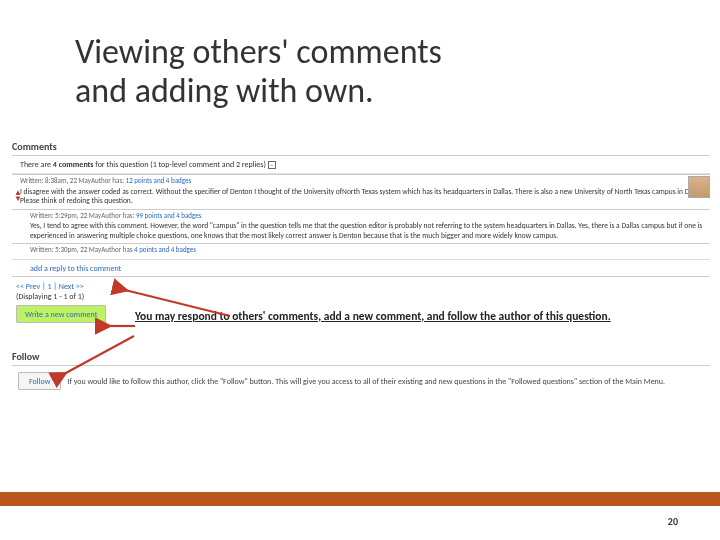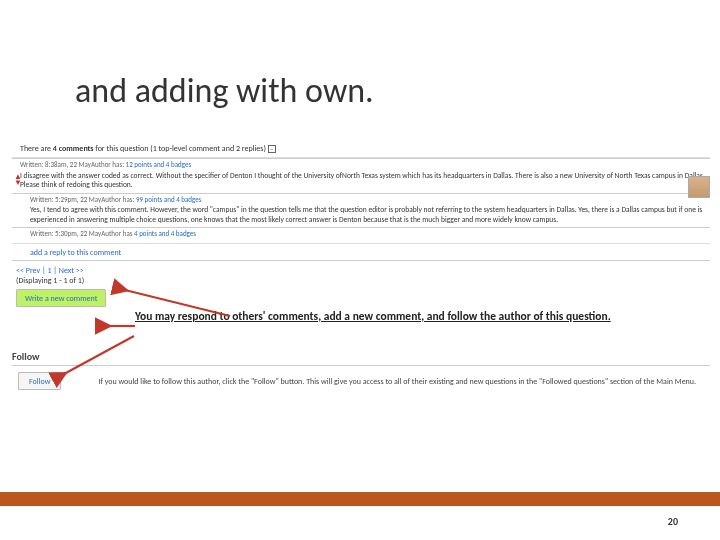--- a/index.html
+++ b/index.html
@@ -124,21 +124,20 @@
     padding: 3px 10px;
     font-size: 8px;
     color: #2a6ac0;
     background: #f5f5f5;
     border: 1px solid #bbb;
     border-radius: 1px;
   }
   .follow-text {
     font-size: 8px;
     color: #444;
-    margin-left: 31px;
   }
   .callout {
     position: absolute;
     left: 135px;
     top: 309px;
     width: 520px;
     font-size: 11.5px;
     font-weight: bold;
     color: #222;
     text-decoration: underline;
@@ -158,25 +157,26 @@
     font-size: 10px;
     font-weight: bold;
     color: #333;
   }
   .hr-thin { border-top: 1px solid #e0e0e0; margin-top: 2px; }
 </style>
 </head>
 <body>
 
 <div class="title">
-  <br>
+  <span>Viewing others' comments</span><br>
   <span>and adding with own.</span>
 </div>
 
 <div class="comments-block">
+  <div class="comments-header">Comments</div>
   <div class="comments-count">
     <span>There are </span><b>4 comments</b><span> for this question (1 top-level comment and 2 replies) </span><span class="toggle">–</span>
   </div>
   <div class="hr-thin"></div>
 
   <div class="comment top">
     <div class="vote">▲<br>▼</div>
     <div class="meta">
       <span>Written: 8:38am, 22 May</span>
       <span class="right"><span>Author has: </span><span class="num">12 points and 4 badges</span></span>

